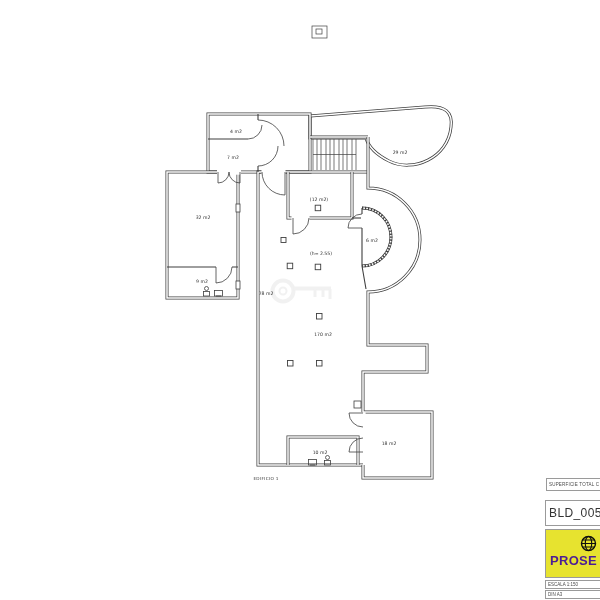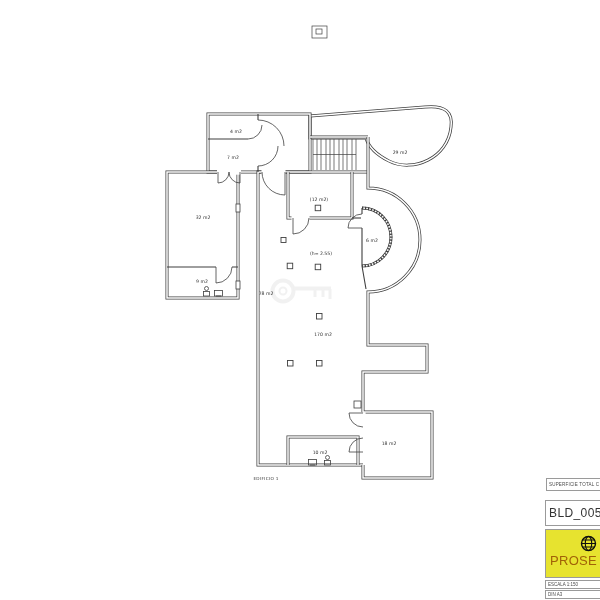--- a/index.html
+++ b/index.html
@@ -23,21 +23,21 @@
   .lbl-sm{font:4.2px "DejaVu Sans", sans-serif;fill:#3a3a3a;text-anchor:middle;letter-spacing:.3px}
   .wm{opacity:.08}
 
   
   .tb{position:absolute;background:#fff;border:1px solid #9a9a9a;box-sizing:border-box;
       overflow:hidden;white-space:nowrap;color:#4a4a4a;}
   .tb-superficie{left:546px;top:478px;width:56px;height:13px;font-size:4.5px;line-height:11px;padding-left:2px;letter-spacing:.2px}
   .tb-bld{left:545px;top:500px;width:57px;height:26px;font-size:12px;line-height:24px;padding-left:3px;color:#333;letter-spacing:.4px}
   .tb-logo{left:545px;top:529px;width:57px;height:49px;background:#e7e32f;border:1px solid #9a9a9a;
            position:absolute;box-sizing:border-box;overflow:hidden}
-  .tb-logo .brand{position:absolute;left:4px;top:23px;font-weight:400;font-size:13px;color:#a16207;letter-spacing:.3px;white-space:nowrap}
+  .tb-logo .brand{position:absolute;left:4px;top:23px;font-weight:700;font-size:13px;color:#4c1d95;letter-spacing:.3px;white-space:nowrap}
   .tb-logo svg{position:absolute;left:34px;top:5px}
   .tb-escala{left:545px;top:580px;width:57px;height:9px;font-size:4.5px;line-height:8px;padding-left:2px}
   .tb-din{left:545px;top:590px;width:57px;height:9px;font-size:4.5px;line-height:8px;padding-left:2px}
 </style>
 </head>
 <body>
 
 <div class="page">
 
   <svg width="600" height="600" viewBox="0 0 600 600">

